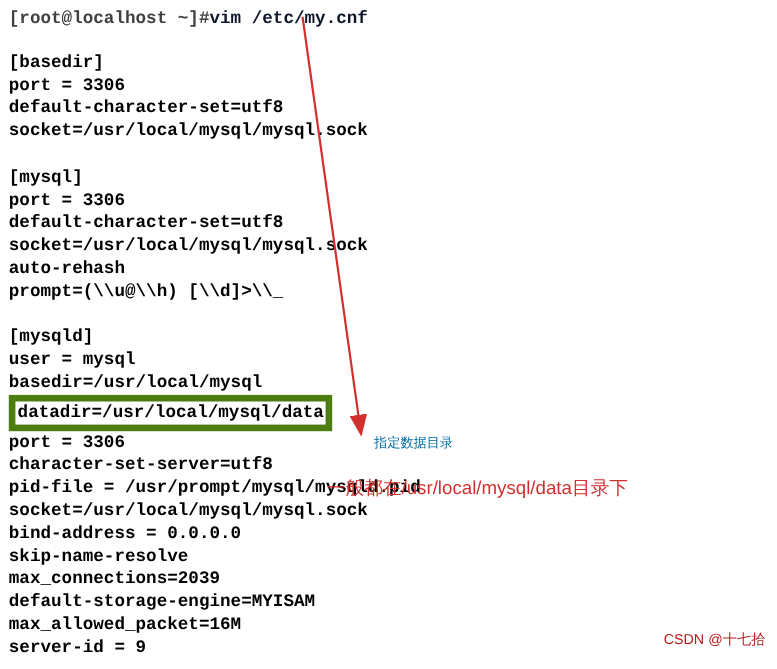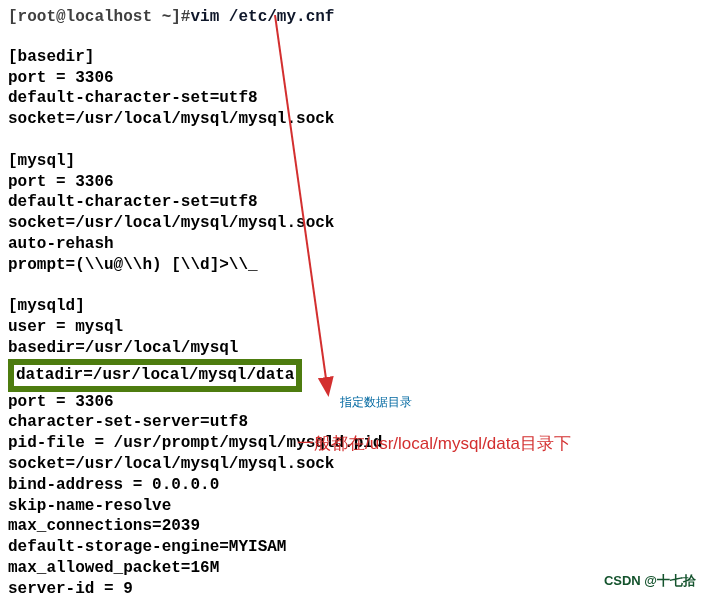--- a/index.html
+++ b/index.html
@@ -40,24 +40,24 @@
       top: 432px;
       color: #d32f2f;
       font-size: 17px;
       font-weight: normal;
       font-family: 'Microsoft YaHei', sans-serif;
     }
     .watermark {
       position: absolute;
       right: 10px;
       bottom: 18px;
-      color: #14532d;
+      color: #b91c1c;
       font-size: 13px;
       font-family: 'Microsoft YaHei', sans-serif;
-      font-weight: bold;
+      font-weight: normal;
     }
     .arrow-svg {
       position: absolute;
       left: 270px;
       top: 15px;
       pointer-events: none;
     }
   </style>
 </head>
 <body>

